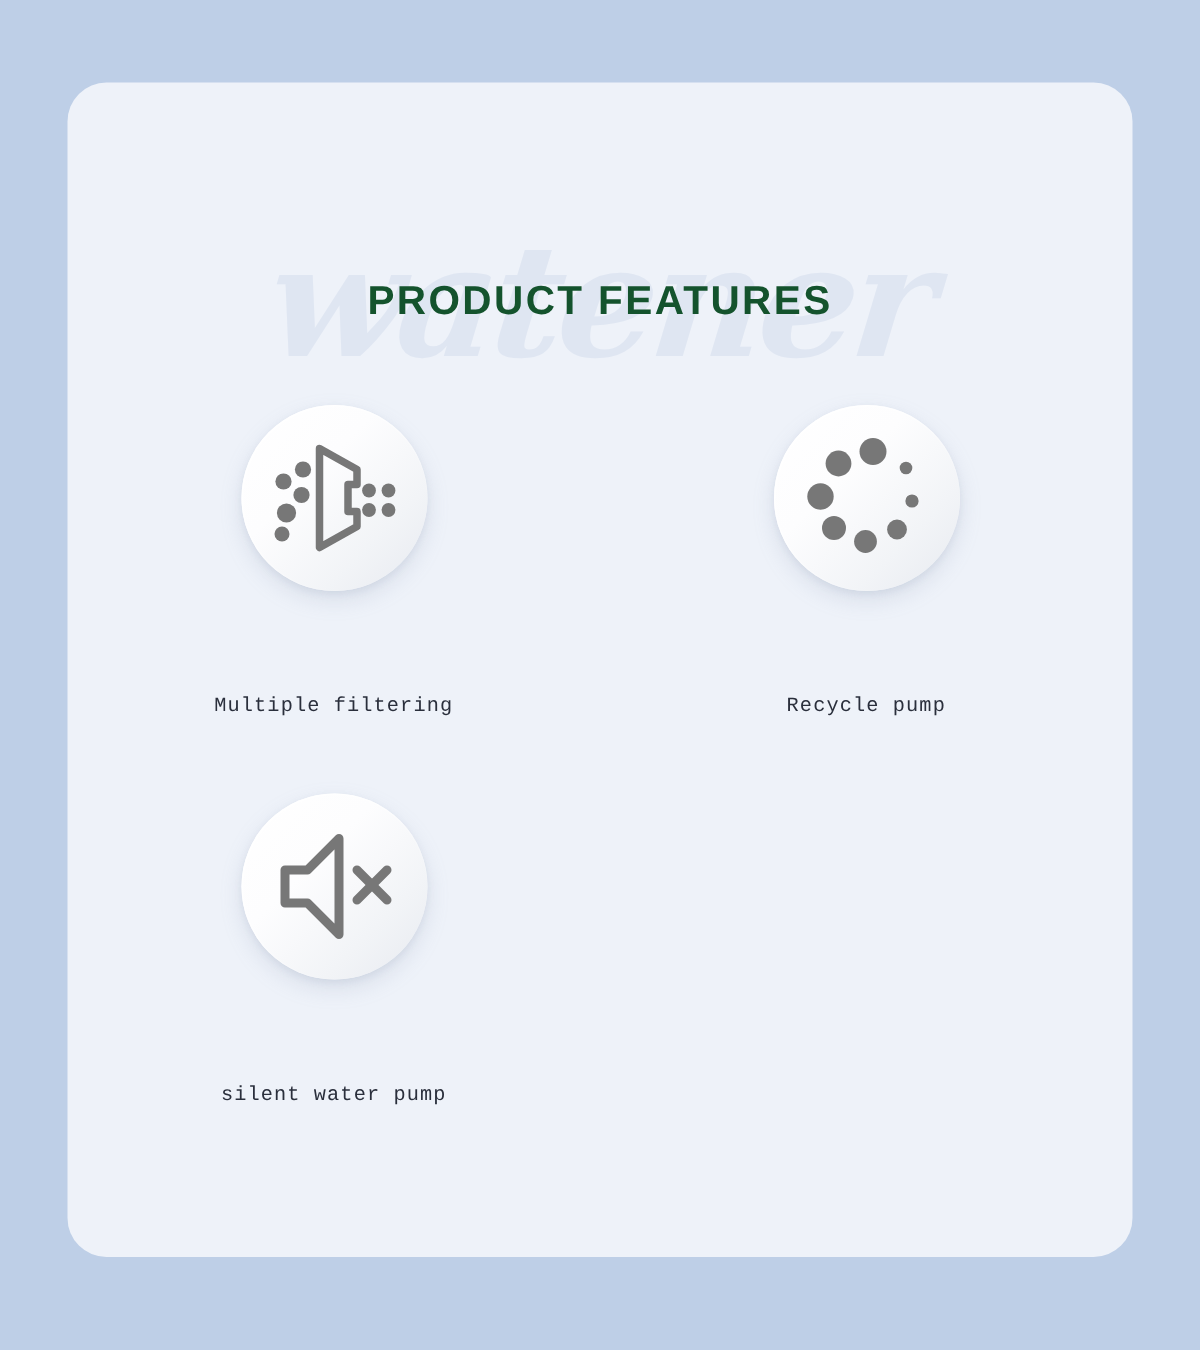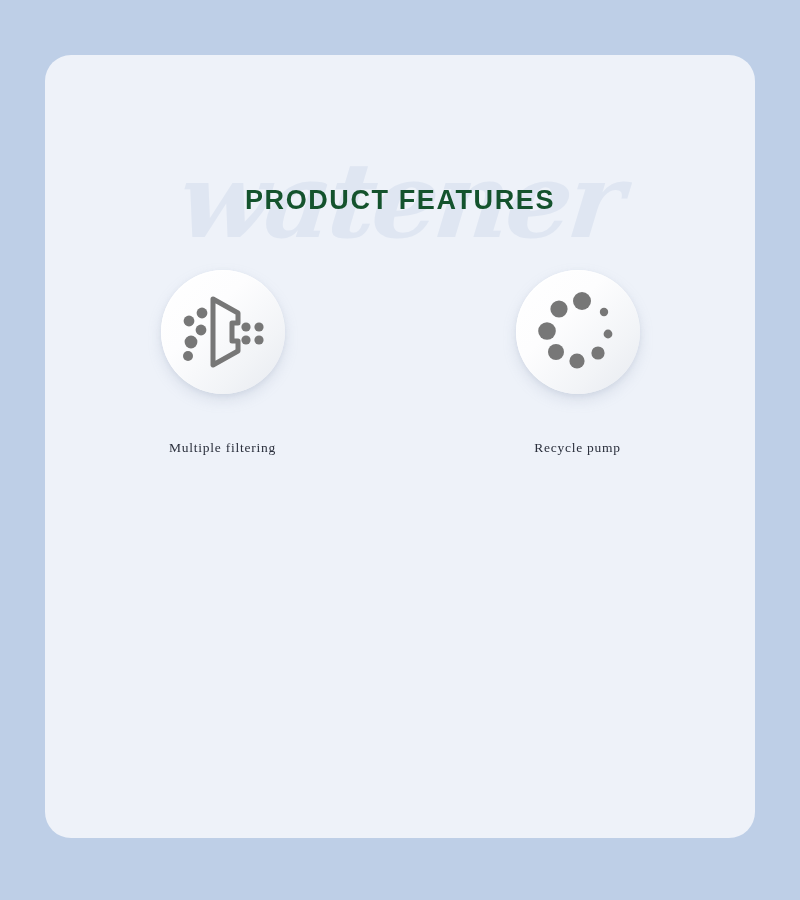--- a/index.html
+++ b/index.html
@@ -112,22 +112,22 @@
     display: flex;
     align-items: center;
     justify-content: center;
   }
 
   .icon-circle svg {
     display: block;
   }
 
   .feature-label {
-    margin-top: 46px;
-    font-family: Liberation Serif, serif;
+    margin-top: 70px;
+    font-family: Liberation Mono, monospace;
     font-size: 13.5px;
     font-weight: 500;
     letter-spacing: 0.75px;
     color: #2a2f3c;
     text-align: center;
     white-space: nowrap;
   }
 </style>
 </head>
 <body>
@@ -174,17 +174,29 @@
             <circle cx="63" cy="64" r="6.6" fill="#777777"></circle>
             <circle cx="42" cy="72" r="7.6" fill="#777777"></circle>
             <circle cx="21" cy="63" r="8.0" fill="#777777"></circle>
             <circle cx="12" cy="42" r="8.8" fill="#777777"></circle>
             <circle cx="24" cy="20" r="8.6" fill="#777777"></circle>
           </svg>
         </div>
         <div class="feature-label">Recycle pump</div>
       </div>
 
+      <div class="feature">
+        <div class="icon-circle">
+          <svg width="86" height="86" viewBox="0 0 86 86">
+            <path d="M10 32 L25 32 L46 11 L46 75 L25 54 L10 54 Z" fill="none" stroke="#777777" stroke-width="6" stroke-linejoin="round" stroke-linecap="round"></path>
+            <g stroke="#777777" stroke-width="6" stroke-linecap="round">
+              <line x1="58" y1="32" x2="78" y2="52"></line>
+              <line x1="78" y1="32" x2="58" y2="52"></line>
+            </g>
+          </svg>
+        </div>
+        <div class="feature-label">silent water pump</div>
+      </div>
 
 
     </div>
   </div>
 </div>
 
 </body></html>

